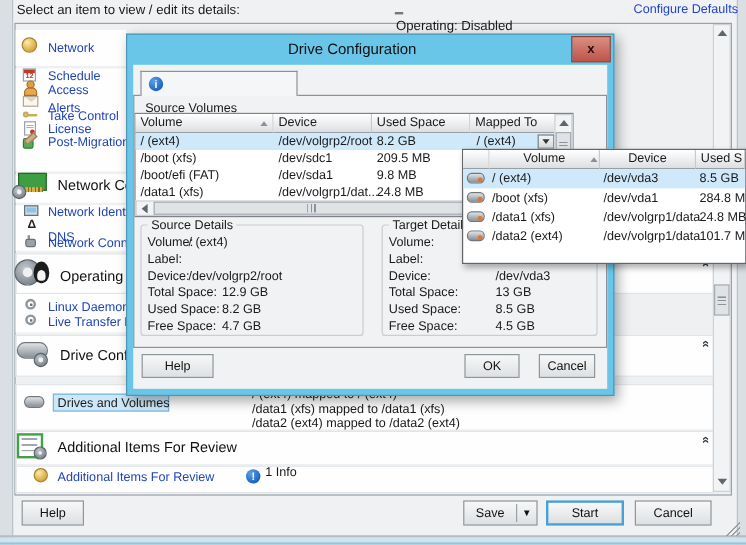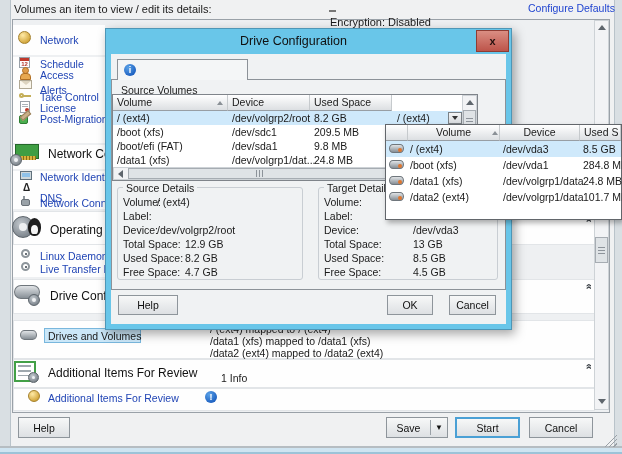--- a/index.html
+++ b/index.html
@@ -105,38 +105,38 @@
   .summary-line{position:absolute;left:210px;font-size:10.5px;line-height:11px;white-space:nowrap}
 </style>
 </head>
 <body>
 
 <div class="frame" style="left:0;top:0;width:10px;height:454px;border-right:1px solid #b9c3ca"></div>
 <div class="frame" style="left:614px;top:0;width:8px;height:454px;border-left:1px solid #b9c3ca"></div>
 <div class="abs" style="left:0;top:446px;width:622px;height:2px;background:#b6bdc2"></div>
 <div class="abs" style="left:0;top:448px;width:622px;height:6px;background:#cfe4f1;border-bottom:2px solid #9cc3d8;box-sizing:border-box"></div>
 
-<div class="abs t11" style="left:14px;top:3px">Volumes an item to view / edit its details:</div>
+<div class="abs t11" style="left:14px;top:3px">Select an item to view / edit its details:</div>
 <div class="abs t link" style="left:528px;top:2px;font-size:10.5px;color:#2145d0">Configure Defaults</div>
 
 <div class="panel"></div>
 
 <div class="white-block" style="left:13px;top:25px;width:92px;height:30px;border:none"></div>
 <div class="white-block" style="left:13px;top:57px;width:92px;height:86px;border:none"></div>
 <div class="white-block" style="left:13px;top:145px;width:92px;height:24px;border:none"></div>
 <div class="white-block" style="left:13px;top:171px;width:92px;height:38px;border:none"></div>
 <div class="white-block" style="left:13px;top:211px;width:580px;height:32px"></div>
 <div class="white-block" style="left:13px;top:245px;width:92px;height:32px;border:none"></div>
 <div class="white-block" style="left:13px;top:279px;width:580px;height:33px"></div>
 <div class="white-block" style="left:13px;top:320px;width:580px;height:37px"></div>
 <div class="white-block" style="left:13px;top:359px;width:580px;height:27px"></div>
 <div class="white-block" style="left:13px;top:388px;width:580px;height:21px"></div>
 
 <div class="abs" style="left:329px;top:10px;width:7px;height:2px;background:#777"></div>
-<div class="abs t11" style="left:330px;top:16px">Encryption: Disabled</div>
+<div class="abs t11" style="left:330px;top:16px">Operating: Disabled</div>
 
 <span class="ic-globe" style="left:18px;top:31px;width:13px;height:13px"></span>
 <div class="abs t link" style="left:40px;top:34px">Network</div>
 
 <span class="ic-cal" style="left:19px;top:57px">12</span>
 <div class="abs t link" style="left:40px;top:58px">Schedule</div>
 <span class="ic-person" style="left:19px;top:67px"></span>
 <div class="abs t link" style="left:40px;top:69px">Access</div>
 <span class="ic-env" style="left:19px;top:80px"></span>
 <div class="abs t link" style="left:40px;top:84px">Alerts</div>
@@ -183,21 +183,21 @@
 <div class="summary-line" style="top:348px">/data2 (ext4) mapped to /data2 (ext4)</div>
 
 <span class="ic-addl" style="left:14px;top:361px"></span>
 <span class="ic-gearbig" style="left:28px;top:372px;width:11px;height:11px"></span>
 <div class="abs hdr" style="left:48px;top:366px">Additional Items For Review</div>
 <div class="chev" style="left:582px;top:361px">»</div>
 
 <span class="ic-globe" style="left:28px;top:390px;width:12px;height:12px"></span>
 <div class="abs t link" style="left:48px;top:392px">Additional Items For Review</div>
 <span class="ic-info" style="left:205px;top:391px;width:12px;height:12px;font-size:9px;line-height:12px">!</span>
-<div class="abs t" style="left:221px;top:372px">1 Info</div>
+<div class="abs t" style="left:221px;top:388px">1 Info</div>
 
 <div class="sb-track" style="left:594px;top:20px;width:15px;height:390px"></div>
 <div class="abs center" style="left:594px;top:20px;width:15px;height:15px">
     <span class="tri-up"></span>
   </div>
 <div class="sb-thumb" style="left:595px;top:237px;width:13px;height:26px" class2="center">
     <div class="grip-v" style="margin:9px auto 0"></div>
   </div>
 <div class="abs center" style="left:594px;top:394px;width:15px;height:15px">
     <span class="tri-down"></span>
@@ -224,20 +224,21 @@
 </div>
 <div class="tabpage" style="left:111px;top:79px;width:395px;height:211px;z-index:20"></div>
 
 <div class="abs t" style="left:121px;top:84px;z-index:26">Source Volumes</div>
 <div class="lv" style="left:112px;top:94px;width:366px;height:87px;z-index:26">
 
   <div class="lv-head" style="left:0;width:115px">Volume</div>
   <span class="sort-asc" style="left:104px;top:6px"></span>
   <div class="lv-head" style="left:115px;width:82px">Device</div>
   <div class="lv-head" style="left:197px;width:82px">Used Space</div>
+  <div class="lv-head" style="left:279px;width:71px">Mapped To</div>
 
   <div class="abs row-sel" style="left:0;top:16px;width:350px;height:14px">
     <span class="lv-cell" style="left:4px">/ (ext4)</span>
     <span class="lv-cell" style="left:119px">/dev/volgrp2/root</span>
     <span class="lv-cell" style="left:201px">8.2 GB</span>
     <span class="lv-cell" style="left:284px">/ (ext4)</span>
     <div class="combo-btn" style="left:335px;top:1px;width:14px;height:12px">
       <span class="tri-down" style="border-left-width:3px;border-right-width:3px;border-top-width:4px;border-top-color:#333"></span>
     </div>
   </div>

